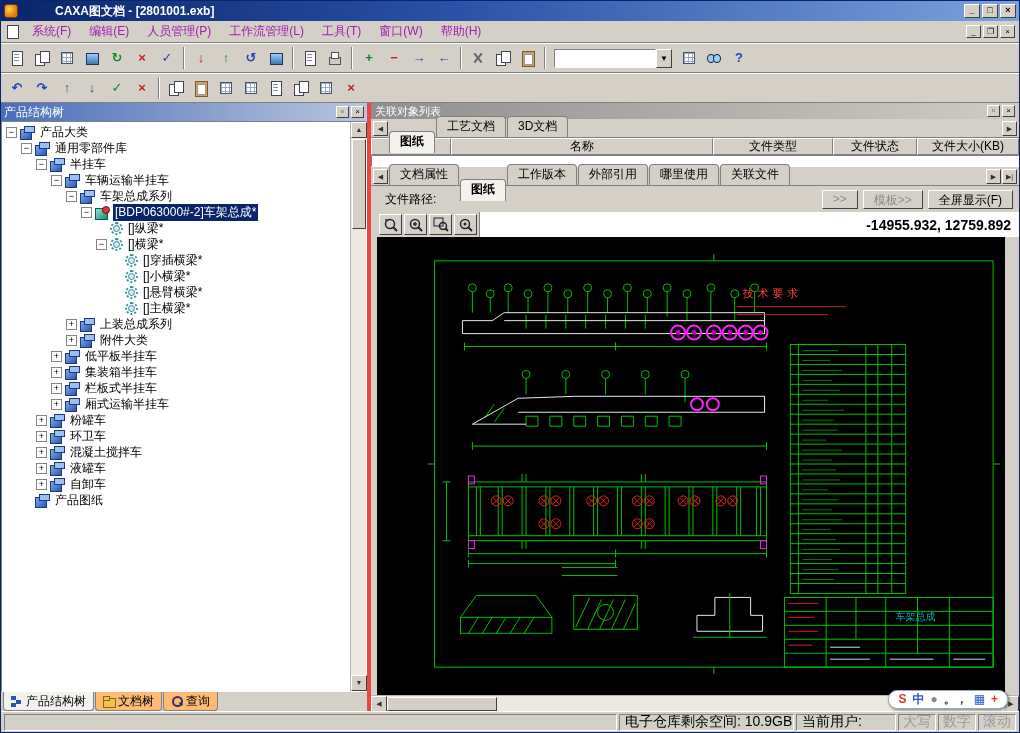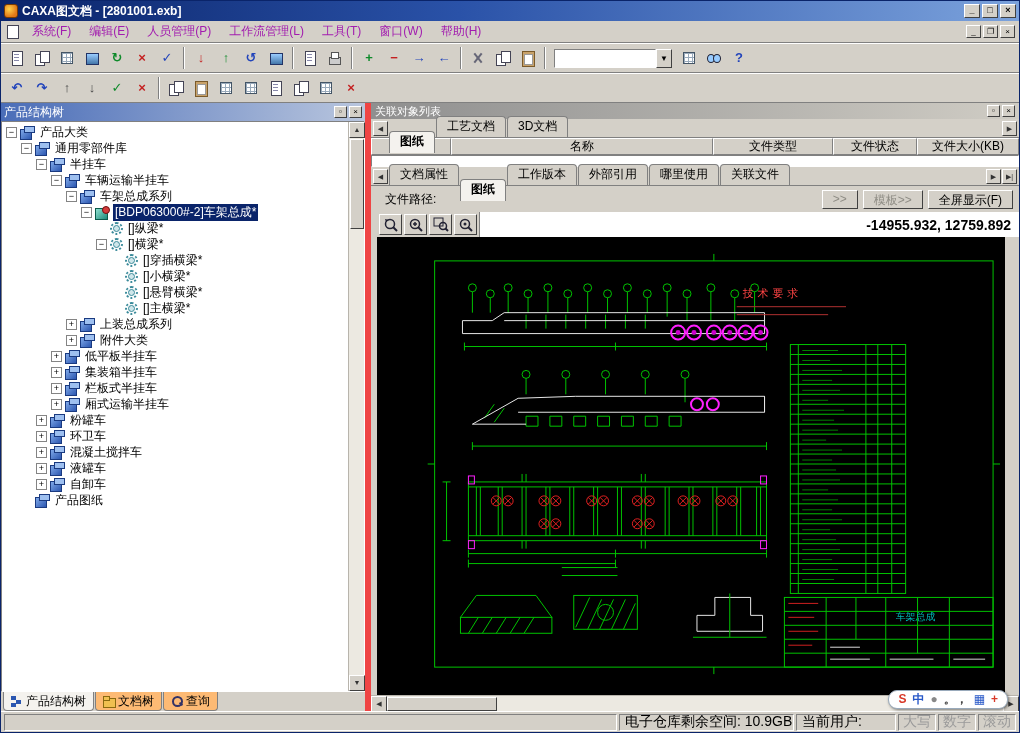--- a/index.html
+++ b/index.html
@@ -3,21 +3,21 @@
 <meta charset="utf-8">
 <style>
   *{margin:0;padding:0;box-sizing:border-box;font-family:"Liberation Sans","DejaVu Sans",sans-serif;}
   html,body{width:1020px;height:733px;overflow:hidden;background:#d4d0c8;}
   .app{width:1020px;height:733px;display:flex;flex-direction:column;border:1px solid #0a246a;background:#d4d0c8;}
 
   
   .titlebar{height:20px;display:flex;align-items:center;gap:4px;padding:0 3px;
     background:linear-gradient(90deg,#0a246a 0%,#2a52a8 45%,#7ba2dc 100%);color:#fff;flex:none;}
   .app-icon{width:14px;height:14px;border-radius:3px;background:radial-gradient(circle at 35% 35%,#ffd24a,#e07818 70%);border:1px solid #7a3c00;flex:none;}
-  .title-text{font-size:12px;font-weight:bold;white-space:nowrap;flex:1;}
+  .title-text{font-size:12px;font-weight:bold;white-space:nowrap;flex:1;margin-left:33px;}
   .wbtns{display:flex;gap:2px;}
   .wbtn{width:16px;height:14px;background:#d4d0c8;border:1px solid;border-color:#fff #404040 #404040 #fff;
     font-size:9px;line-height:11px;text-align:center;font-weight:bold;color:#000;}
 
   
   .menubar{height:22px;display:flex;align-items:center;padding:0 2px;background:#d4d0c8;border-bottom:1px solid #808080;flex:none;}
   .mdi-doc-icon{width:12px;height:14px;background:#fff;border:1px solid #445;margin:0 4px;flex:none;}
   .menu-items{display:flex;height:100%;align-items:center;}
   .menu-item{padding:2px 9px;font-size:12px;color:#a21caf;cursor:default;}
   .menu-spacer{flex:1;}
@@ -50,21 +50,21 @@
   .s-cut::after{content:"";position:absolute;left:7px;top:2px;width:2px;height:12px;background:#667;transform:rotate(-38deg);}
   .tb-combo{display:flex;align-items:center;margin:0 4px;flex:none;}
   .tb-combo input{width:102px;height:19px;border:1px solid;border-color:#808080 #fff #fff #808080;font-size:12px;padding:0 3px;background:#fff;}
   .combo-arrow{width:16px;height:19px;background:#d4d0c8;border:1px solid;border-color:#fff #404040 #404040 #fff;
     font-size:8px;line-height:17px;text-align:center;color:#000;}
 
   
   .main{flex:1;display:flex;min-height:0;}
 
   
-  .left-panel{width:370px;flex:none;display:flex;flex-direction:column;border-right:6px solid #ef4444;}
+  .left-panel{width:370px;flex:none;display:flex;flex-direction:column;border-right:4px solid #ef4444;}
   .panel-caption{height:18px;flex:none;display:flex;align-items:center;padding:0 3px;
     background:linear-gradient(90deg,#4a6db8,#b9c6de);color:#fff;font-size:12px;}
   .panel-caption .cap-title{flex:1;}
   .cap-btn{width:13px;height:12px;background:#d4d0c8;border:1px solid;border-color:#fff #404040 #404040 #fff;
     font-size:8px;line-height:10px;text-align:center;color:#000;margin-left:2px;flex:none;}
   .tree-wrap{flex:1;display:flex;min-height:0;border:1px solid;border-color:#808080 #fff #fff #808080;background:#fff;}
   .tree{flex:1;overflow:hidden;padding-top:2px;}
   .trow{display:flex;align-items:center;gap:3px;height:16px;font-size:12px;white-space:nowrap;}
   .exp{width:11px;height:11px;border:1px solid #848484;background:#fff;font-size:9px;line-height:9px;text-align:center;color:#000;flex:none;}
   .exp-sp{width:11px;height:11px;flex:none;}

